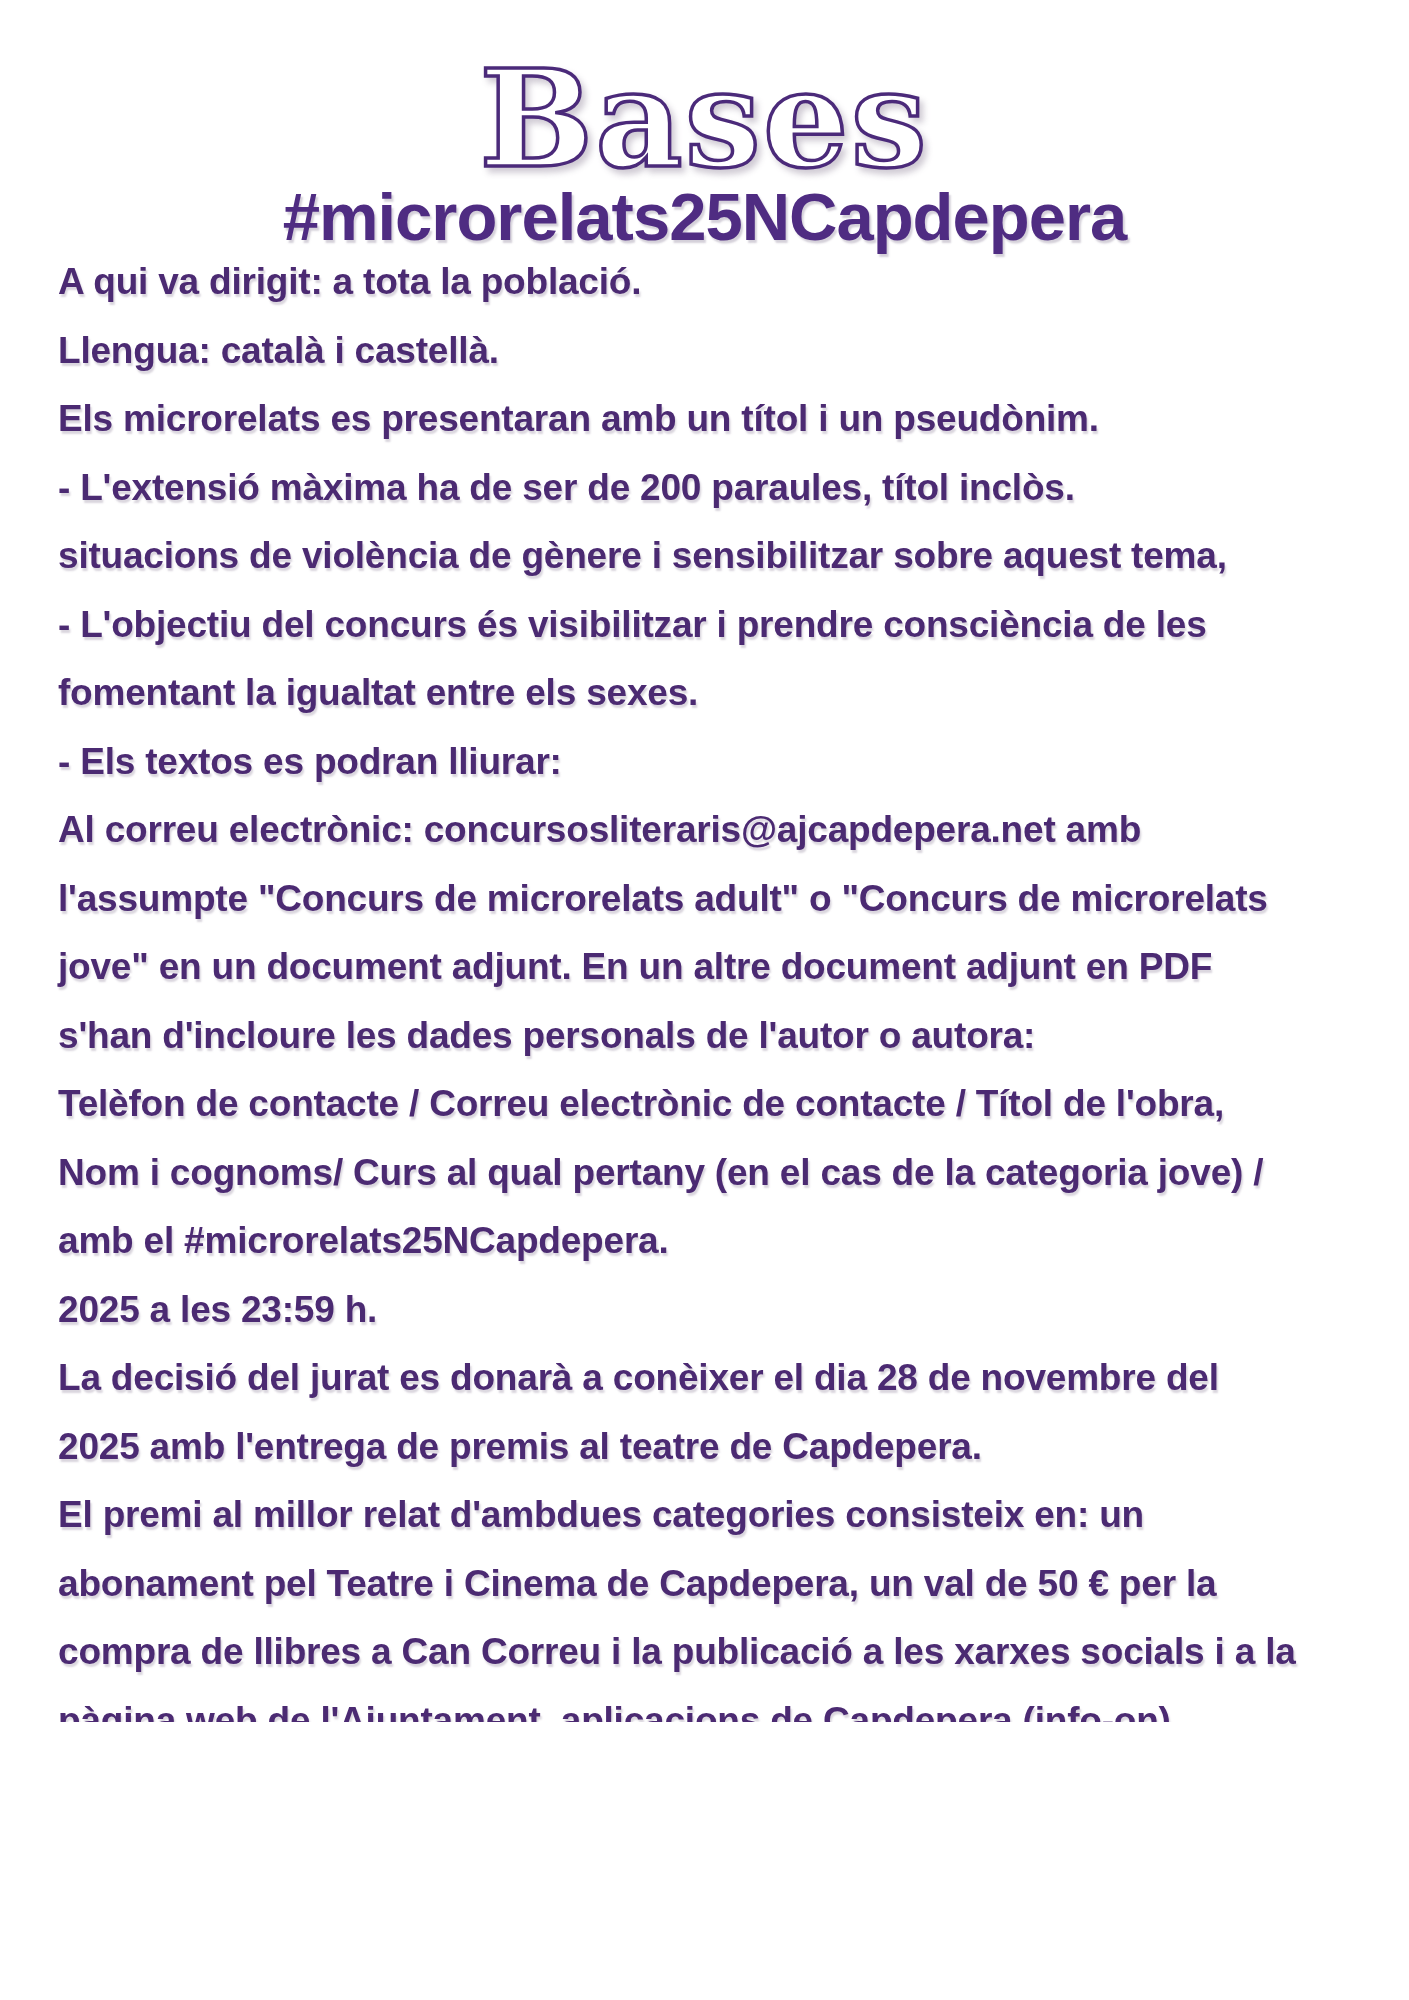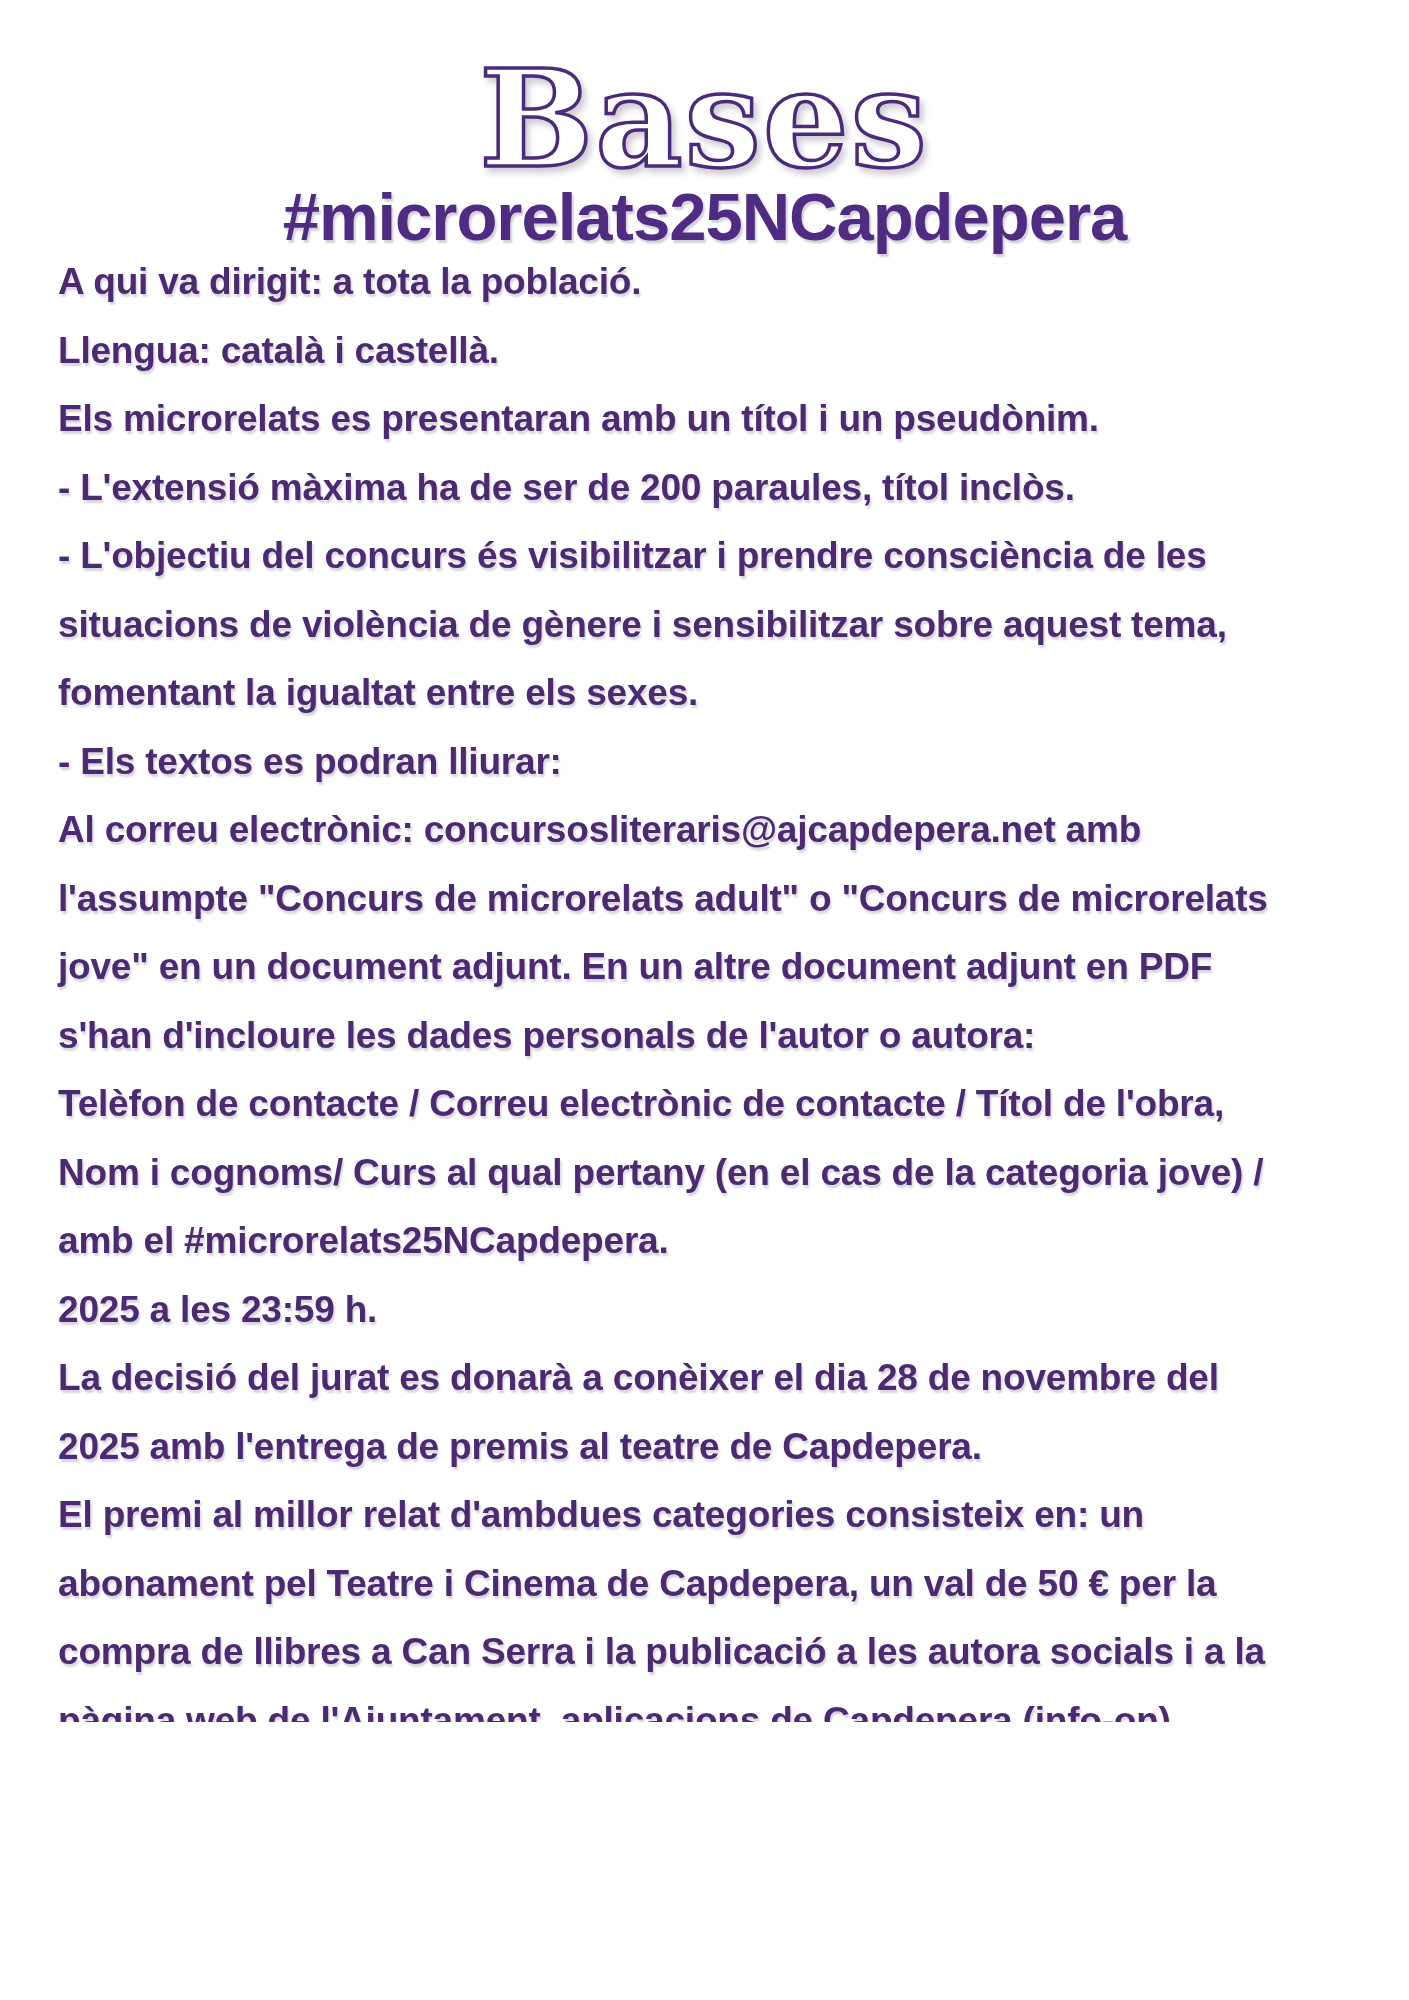--- a/index.html
+++ b/index.html
@@ -75,33 +75,33 @@
     </svg>
   </div>
 
   <h2 class="hashtag">#microrelats25NCapdepera</h2>
 
   <div class="poster-body">
     <div class="body-line">A qui va dirigit: a tota la població.</div>
     <div class="body-line">Llengua: català i castellà.</div>
     <div class="body-line">Els microrelats es presentaran amb un títol i un pseudònim.</div>
     <div class="body-line">- L'extensió màxima ha de ser de 200 paraules, títol inclòs.</div>
+    <div class="body-line">situacions de violència de gènere i sensibilitzar sobre aquest tema,</div>
     <div class="body-line">- L'objectiu del concurs és visibilitzar i prendre consciència de les</div>
-    <div class="body-line">situacions de violència de gènere i sensibilitzar sobre aquest tema,</div>
     <div class="body-line">fomentant la igualtat entre els sexes.</div>
     <div class="body-line">- Els textos es podran lliurar:</div>
     <div class="body-line">Al correu electrònic: concursosliteraris@ajcapdepera.net amb</div>
     <div class="body-line">l'assumpte "Concurs de microrelats adult" o "Concurs de microrelats</div>
     <div class="body-line">jove" en un document adjunt. En un altre document adjunt en PDF</div>
     <div class="body-line">s'han d'incloure les dades personals de l'autor o autora:</div>
     <div class="body-line">Telèfon de contacte / Correu electrònic de contacte / Títol de l'obra,</div>
     <div class="body-line">Nom i cognoms/ Curs al qual pertany (en el cas de la categoria jove) /</div>
     <div class="body-line">amb el #microrelats25NCapdepera.</div>
     <div class="body-line">2025 a les 23:59 h.</div>
     <div class="body-line">La decisió del jurat es donarà a conèixer el dia 28 de novembre del</div>
     <div class="body-line">2025 amb l'entrega de premis al teatre de Capdepera.</div>
     <div class="body-line">El premi al millor relat d'ambdues categories consisteix en: un</div>
     <div class="body-line">abonament pel Teatre i Cinema de Capdepera, un val de 50 € per la</div>
-    <div class="body-line">compra de llibres a Can Serra i la publicació a les autora socials i a la</div>
+    <div class="body-line">compra de llibres a Can Correu i la publicació a les xarxes socials i a la</div>
     <div class="body-line">pàgina web de l'Ajuntament, aplicacions de Capdepera (info-on).</div>
   </div>
 
 </div>
 
 </body></html>

